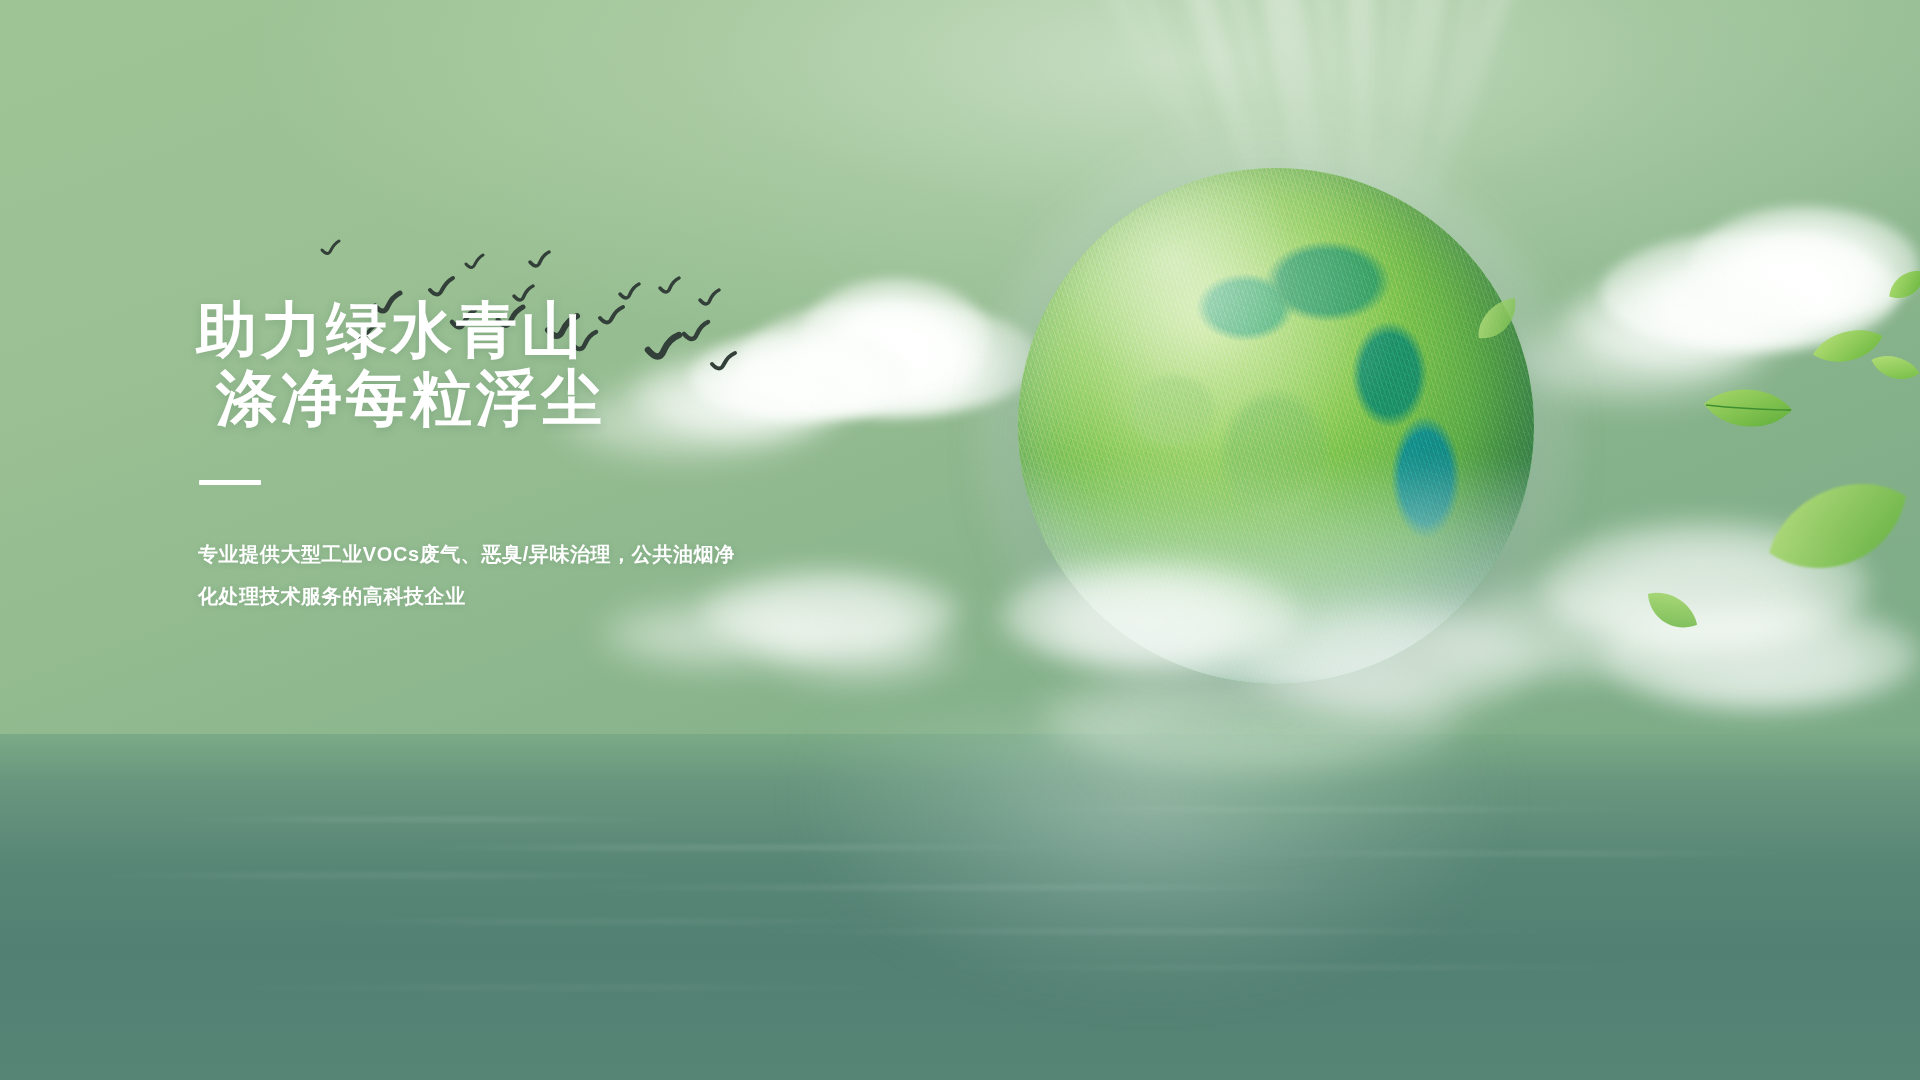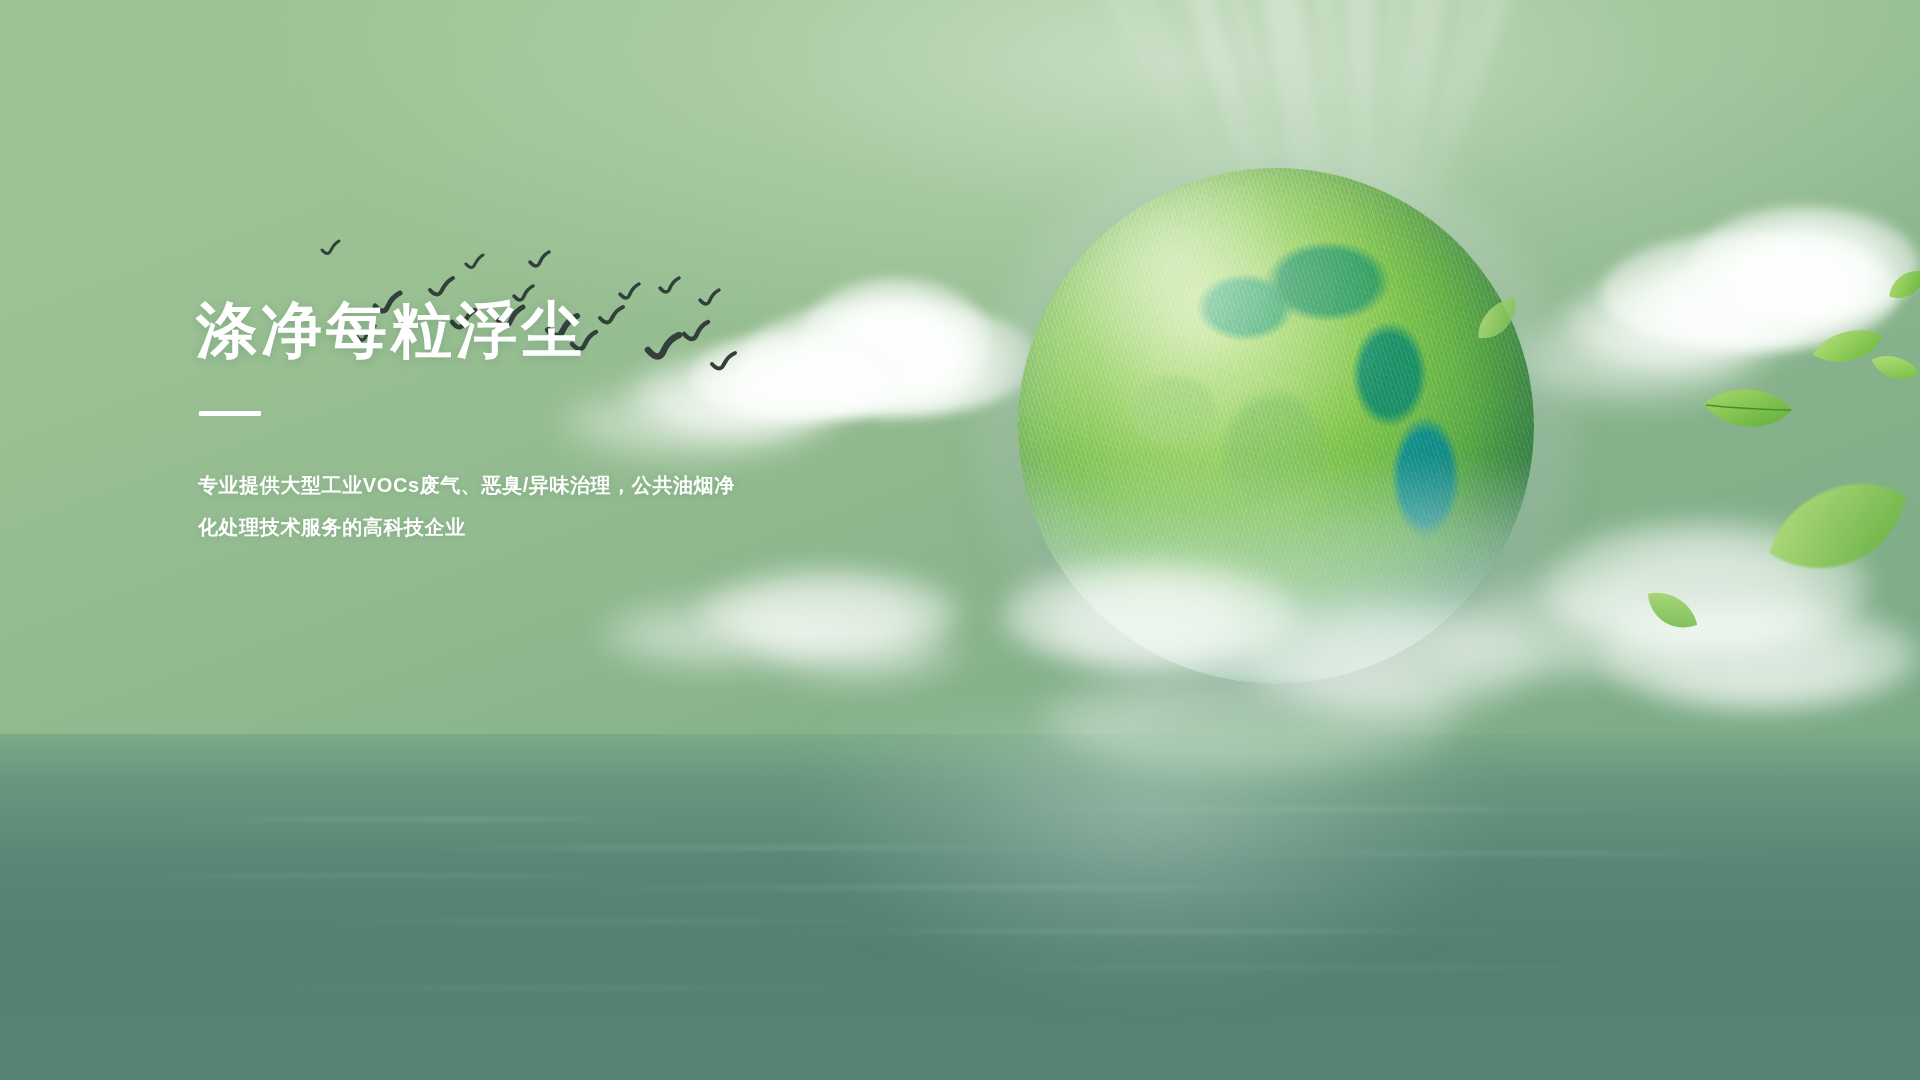--- a/index.html
+++ b/index.html
@@ -222,21 +222,21 @@
   }
   .headline {
     margin: 0;
     font-size: 61px;
     line-height: 1.12;
     font-weight: 700;
     color: #ffffff;
     letter-spacing: 4px;
     text-shadow: 0 2px 10px rgba(55,95,75,0.22);
   }
-  .headline .l2 { display:block; }
+  .headline .l2 { display:block;margin-left:20px; }
   .divider {
     width: 62px;
     height: 5px;
     background: #ffffff;
     margin: 47px 0 0 3px;
     border-radius: 1px;
   }
   .subcopy {
     margin: 48px 0 0 2px;
     font-size: 20px;
@@ -398,19 +398,20 @@
         <linearGradient id="lg7" x1="0" y1="0" x2="1" y2="1">
       <stop offset="0%" stop-color="#bfe486"></stop>
           <stop offset="100%" stop-color="#76bd4a"></stop>
         </linearGradient>
       </defs>
     <path d="M2 16 C16 2 42 4 56 18 C40 36 14 34 2 16 Z" fill="url(#lg7)"></path>
   </svg>
 
   <div class="copy">
     <h1 class="headline">
+      <span class="l1">助力绿水青山</span>
       <span class="l2">涤净每粒浮尘</span>
     </h1>
     <div class="divider"></div>
     <p class="subcopy">专业提供大型工业VOCs废气、恶臭/异味治理，公共油烟净化处理技术服务的高科技企业</p>
   </div>
 
 </div>
 
 </body></html>

